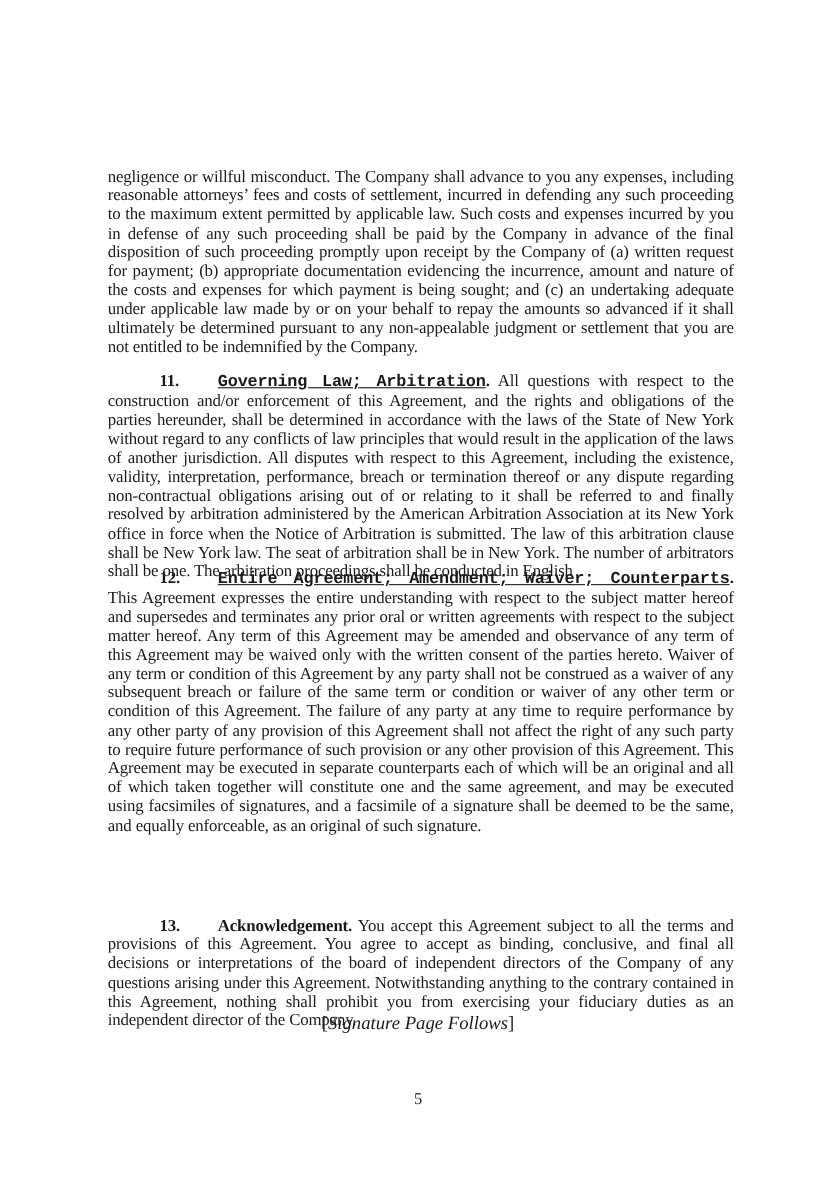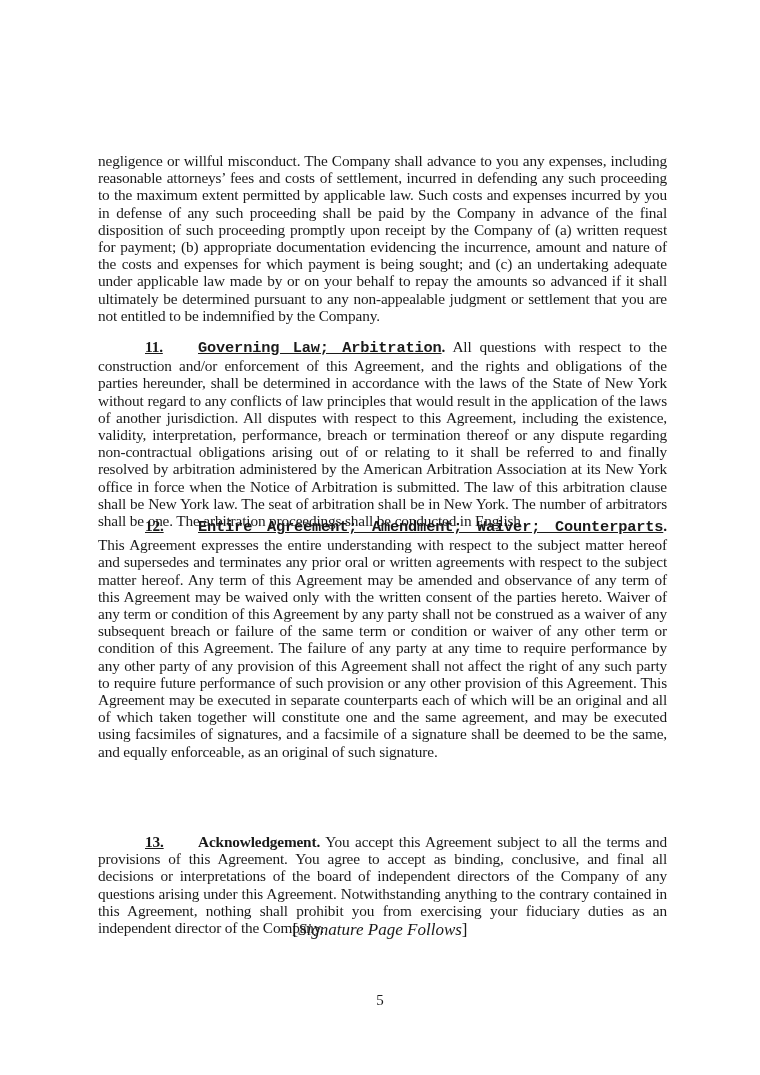--- a/index.html
+++ b/index.html
@@ -39,21 +39,20 @@
   }
   .para-first { top: 119px; }
   .sec-11 { top: 305px; }
   .sec-12 { top: 484px; }
   .sec-13 { top: 800px; }
   .sec-num {
     display: inline-block;
     width: 53px;
     margin-left: 47px;
     font-weight: bold;
-    text-decoration: underline;
   }
   .sec-head {
     font-weight: bold;
   }
   .sec-head.underlined {
     text-decoration: underline;
     font-family: Liberation Mono, monospace;
   }
   .sig-follows {
     position: absolute;

